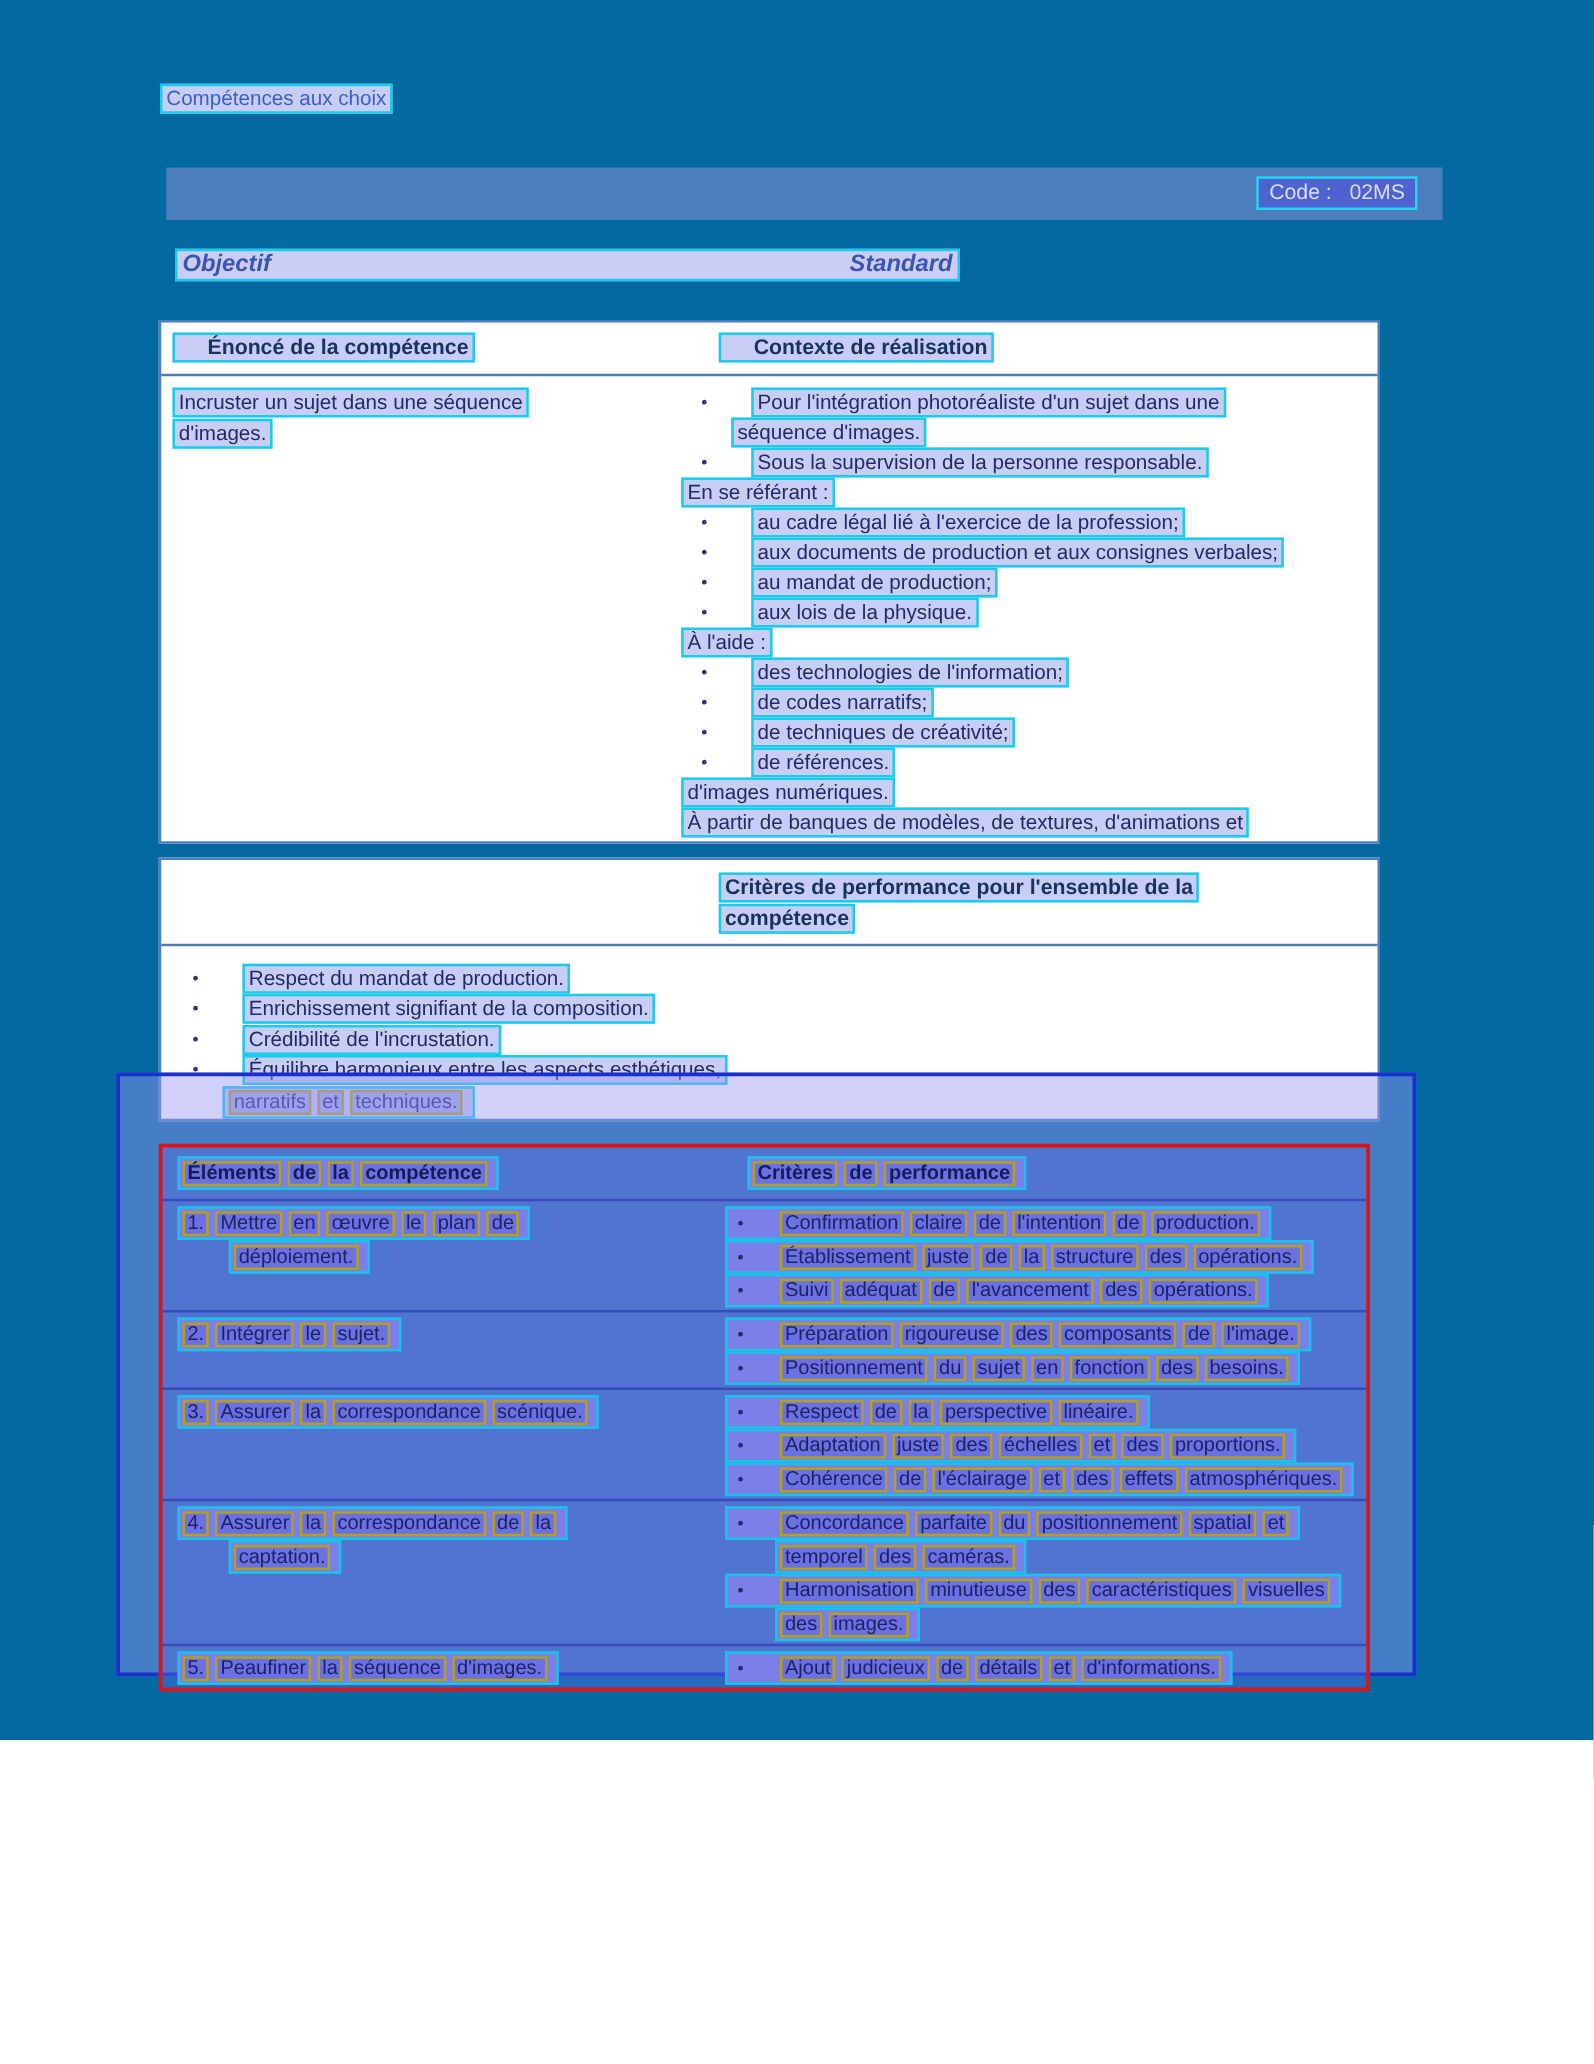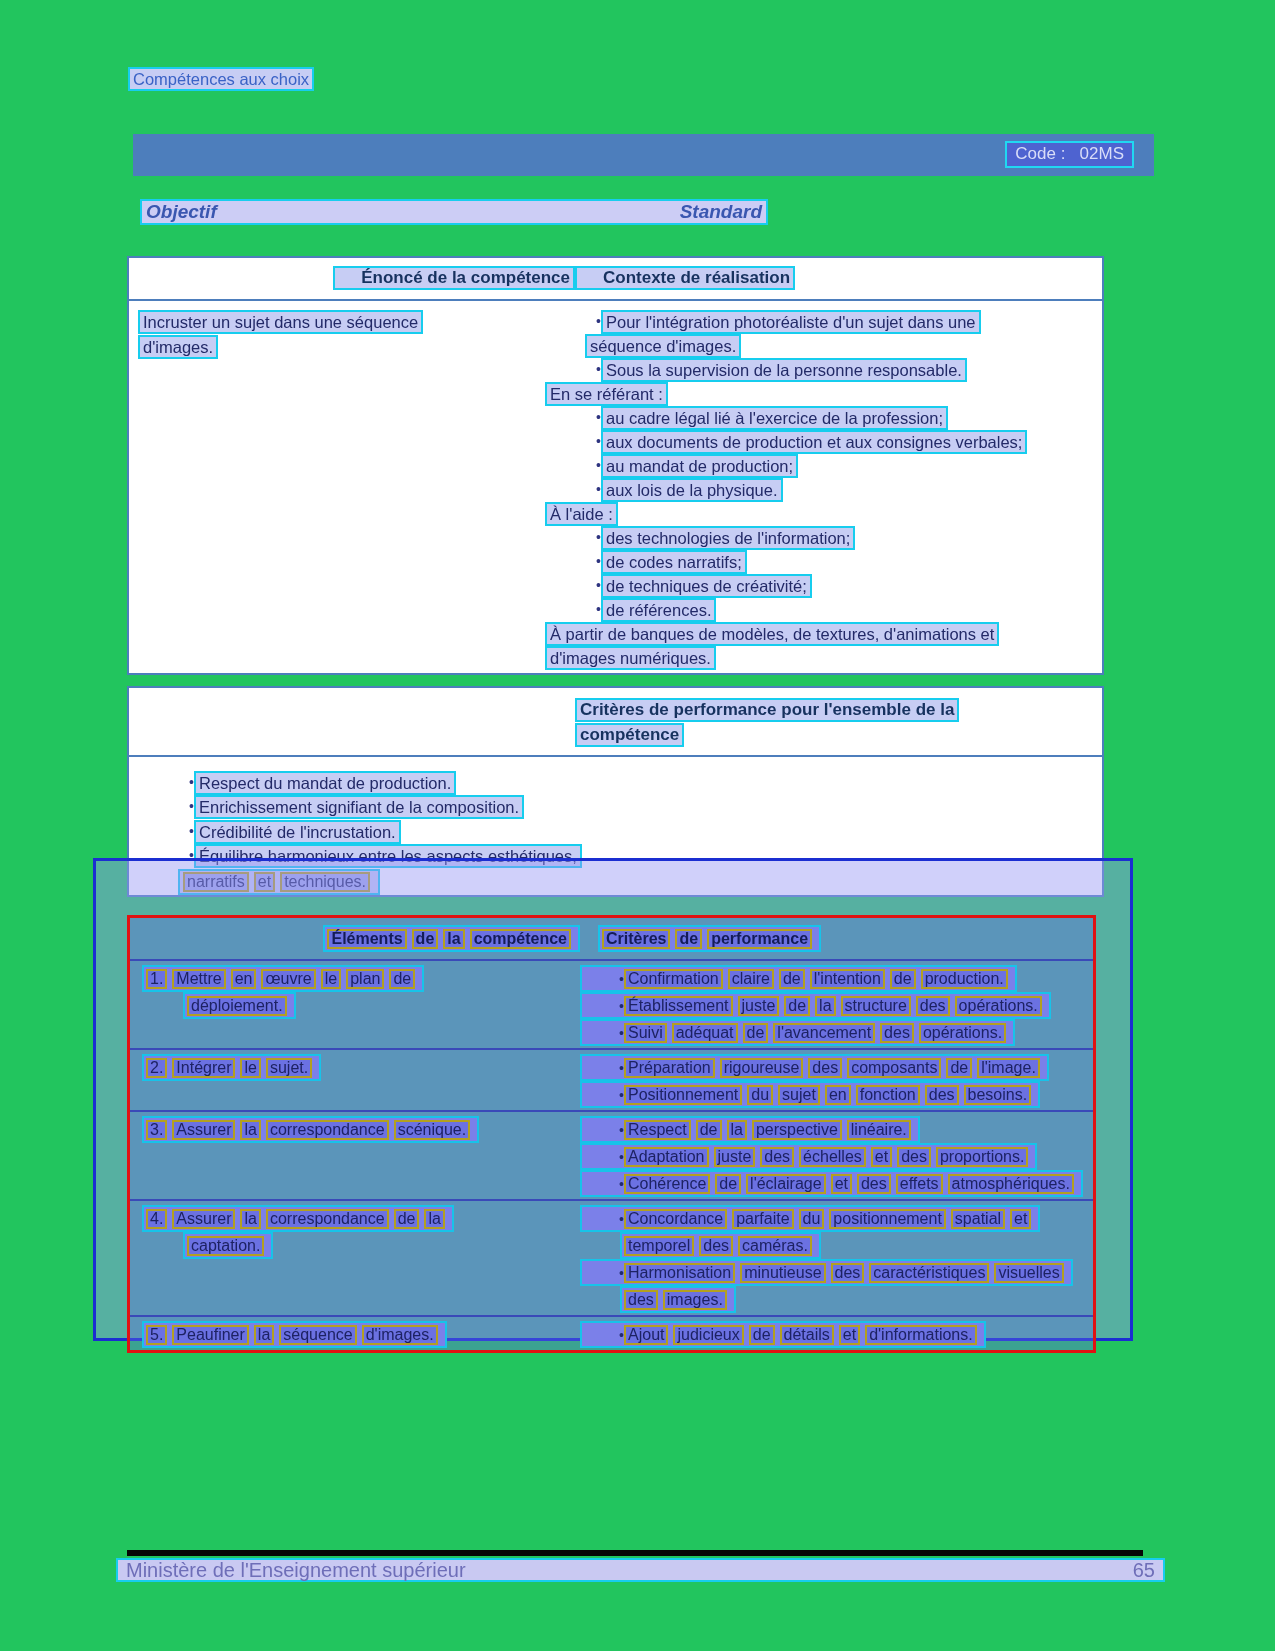--- a/index.html
+++ b/index.html
@@ -1,18 +1,18 @@
 <!DOCTYPE html>
 <html><head>
 <meta charset="utf-8">
 <style>
   html,body { margin:0; padding:0; background:#ffffff; }
   .page {
-    position:relative; width:1275px; height:1651px; background:#22c55e;
-    font-family:"Liberation Sans", sans-serif; color:#232a68; overflow:hidden;text-align:right;
+    position:relative; width:1275px; height:1392px; background:#0369a1;
+    font-family:"Liberation Sans", sans-serif; color:#232a68; overflow:hidden;
   }
   
   .hl {
     display:inline-block; border:2px solid #17cdee; background:#c7cdf4;
     padding:1px 3px; line-height:18px; font-size:16.5px; white-space:nowrap;
   }
   
   .hl3 {
     display:inline-block; border:2px solid #17c3e9; background:#7b80e9;
     padding:1px 2px; line-height:20px; font-size:16.5px; white-space:nowrap; color:#1d2263;
@@ -151,24 +151,24 @@
           </div>
           <div class="crow">
             <span class="bul">•</span>
             <span class="hl">de techniques de créativité;</span>
           </div>
           <div class="crow">
             <span class="bul">•</span>
             <span class="hl">de références.</span>
           </div>
           <div class="crow">
+            <span class="hl">d'images numériques.</span>
+          </div>
+          <div class="crow">
             <span class="hl">À partir de banques de modèles, de textures, d'animations et</span>
-          </div>
-          <div class="crow">
-            <span class="hl">d'images numériques.</span>
           </div>
         </div>
     </div>
   </div>
 
   <div class="doc-table t2">
     <div class="t2head">
       <div class="crow">
           <span class="hl">Critères de performance pour l'ensemble de la</span>
         </div>

